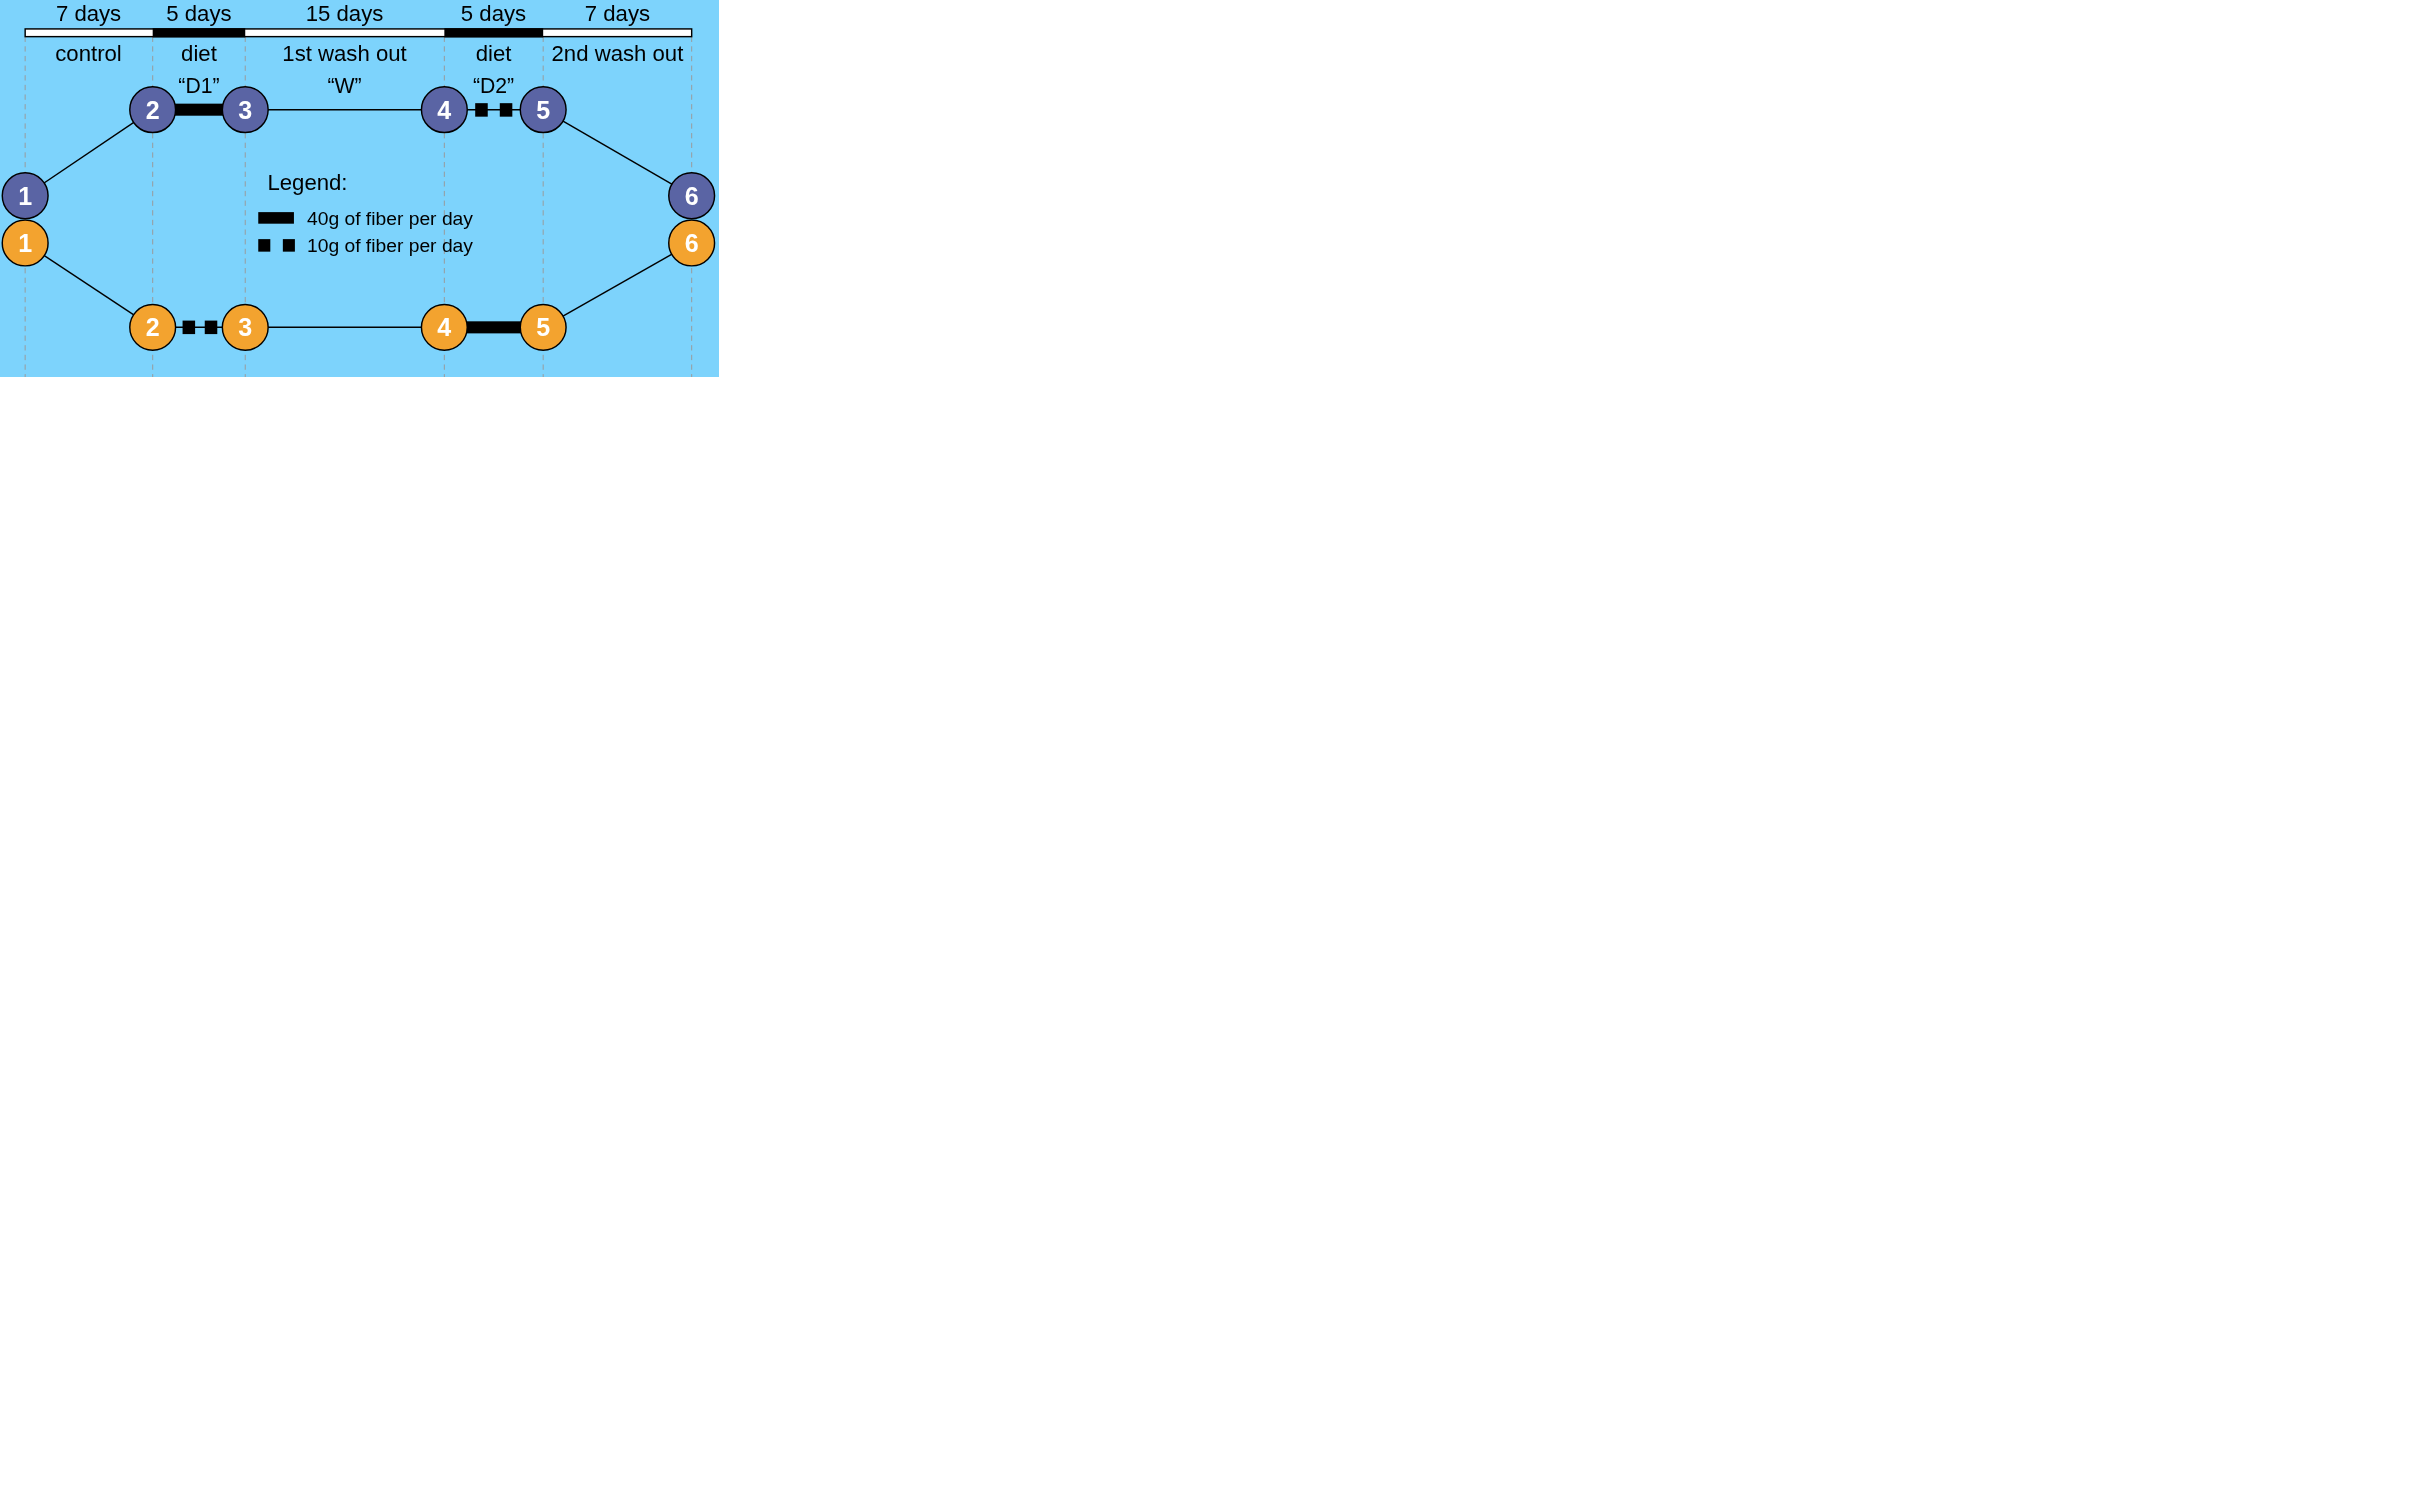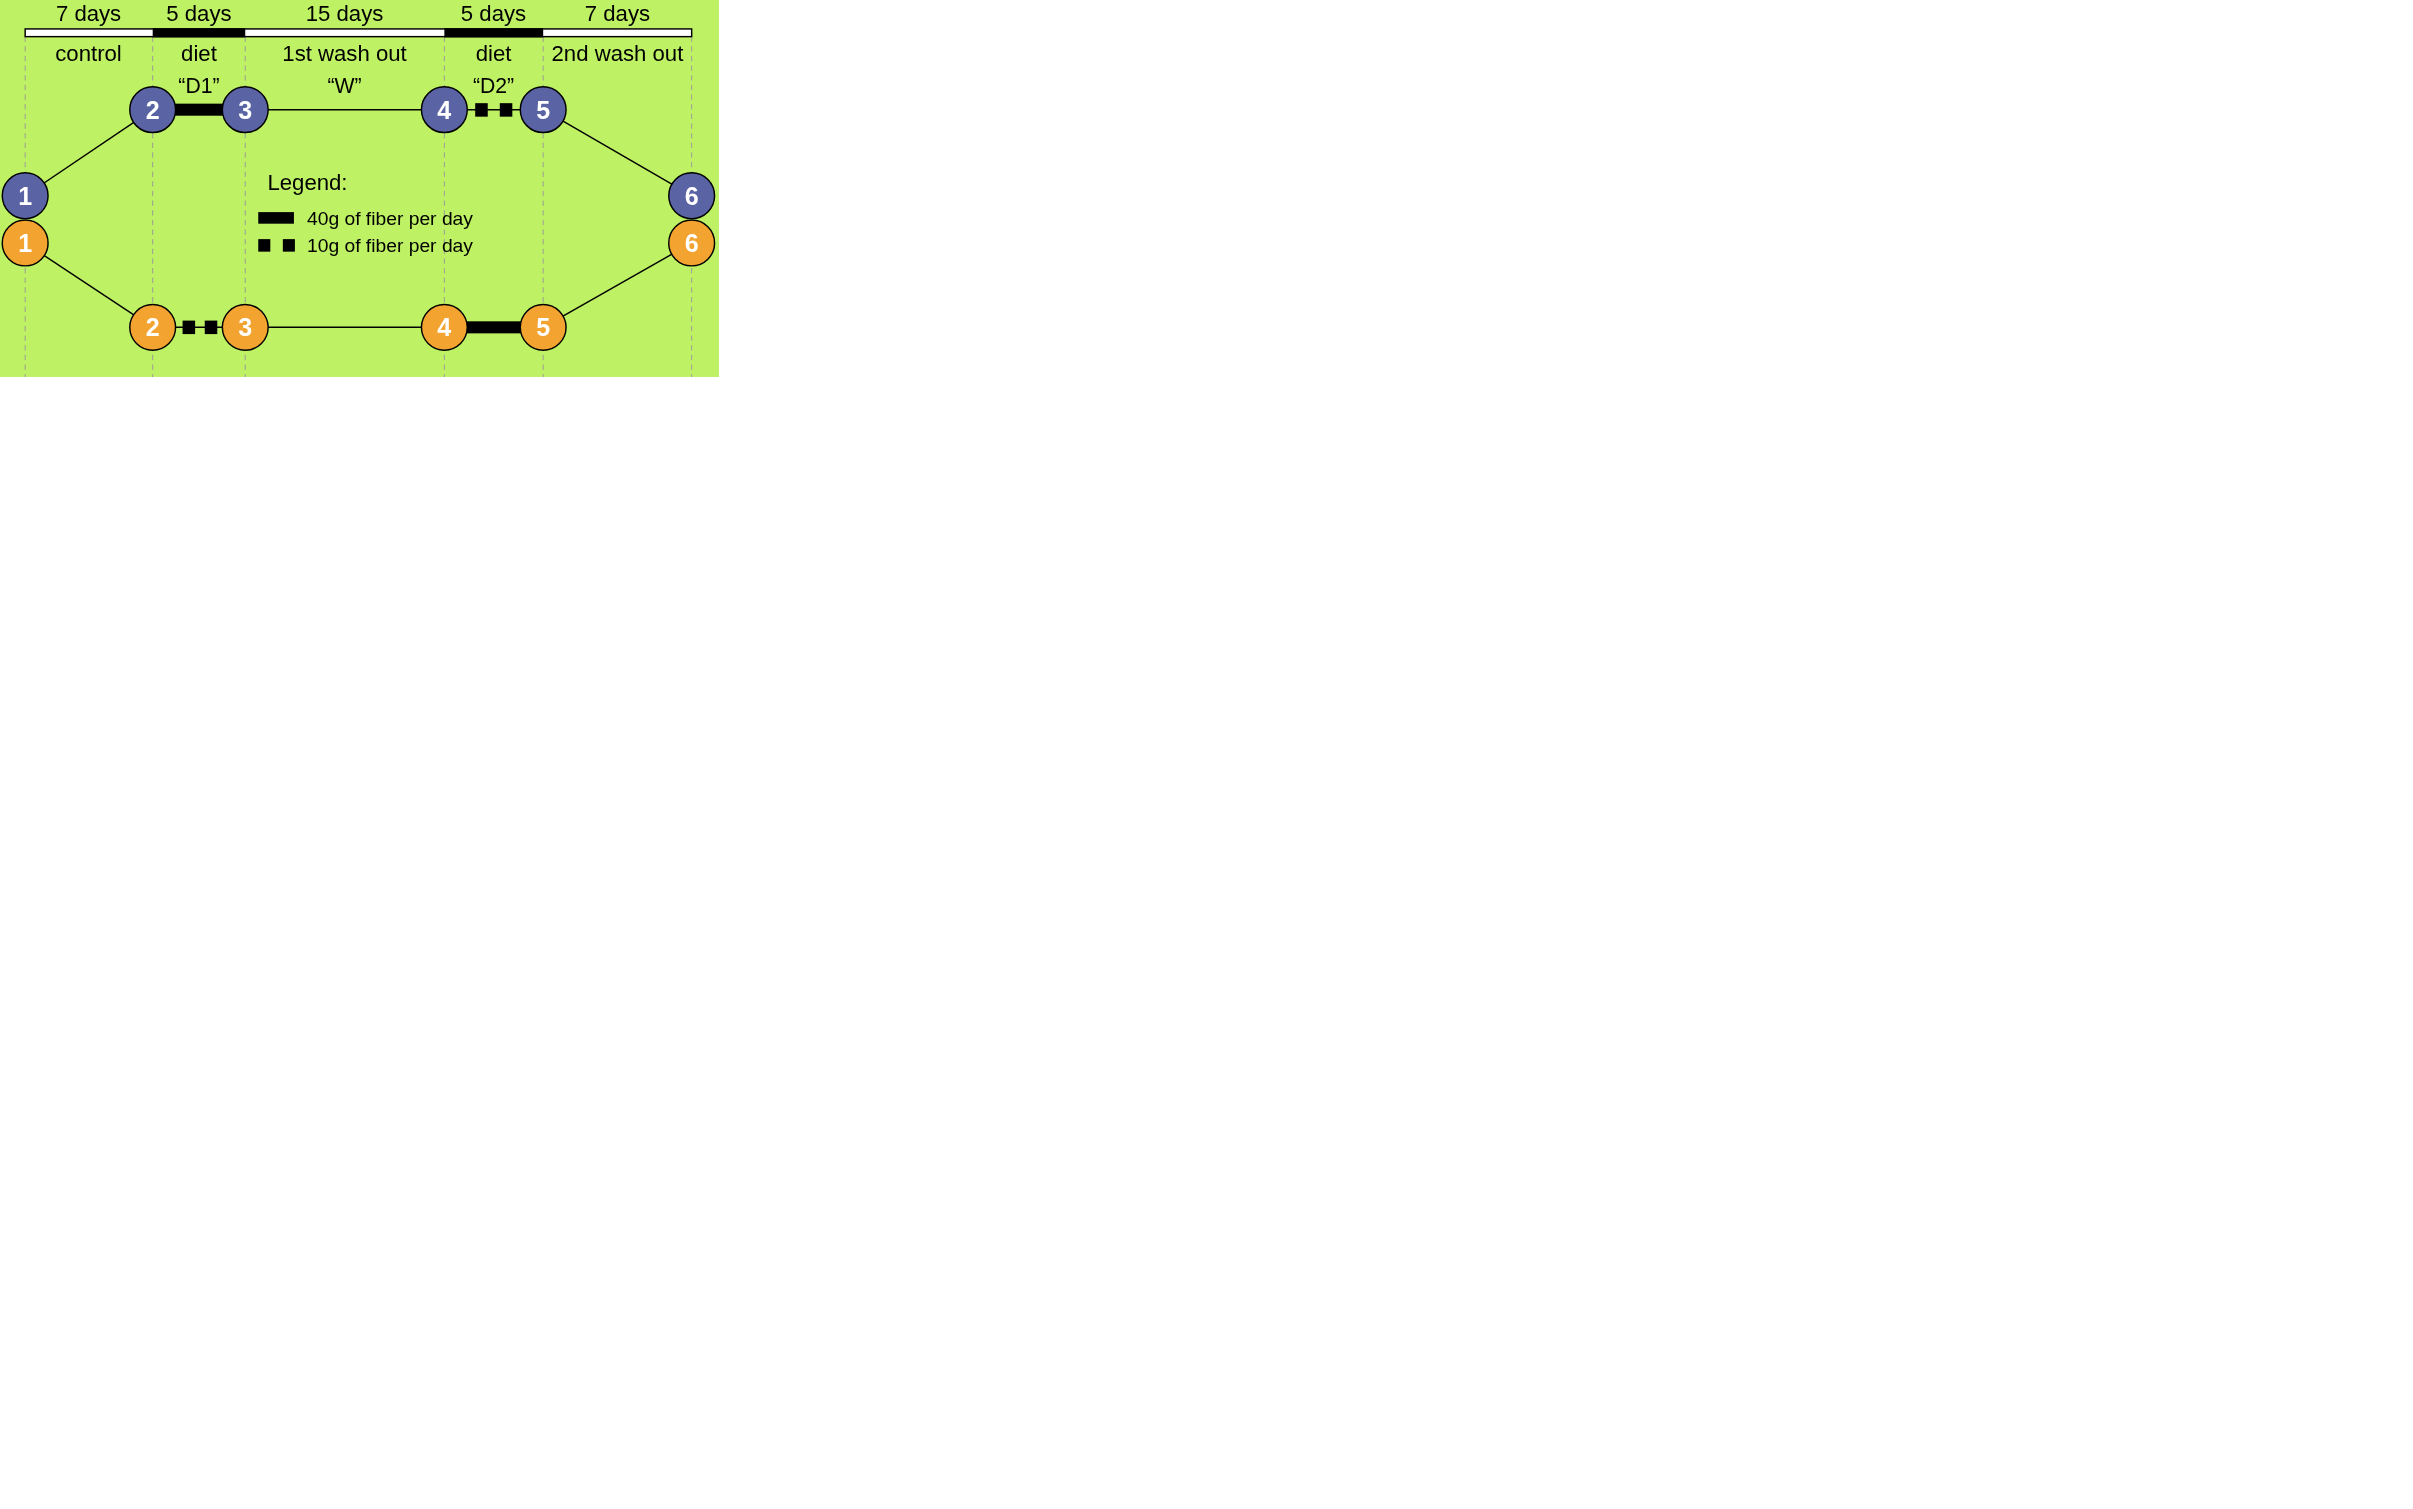--- a/index.html
+++ b/index.html
@@ -4,21 +4,21 @@
 <style>
   html, body {
     margin: 0;
     padding: 0;
     background: #ffffff;
   }
   .figure-wrap {
     position: relative;
     width: 719px;
     height: 377px;
-    background: #bef264;
+    background: #7dd3fc;
     font-family: "Liberation Sans", sans-serif;
   }
   svg { display: block; }
 
   .duration-label, .phase-label {
     font-family: "Liberation Sans", sans-serif;
     font-size: 46px;
     fill: #000000;
     text-anchor: middle;
   }

